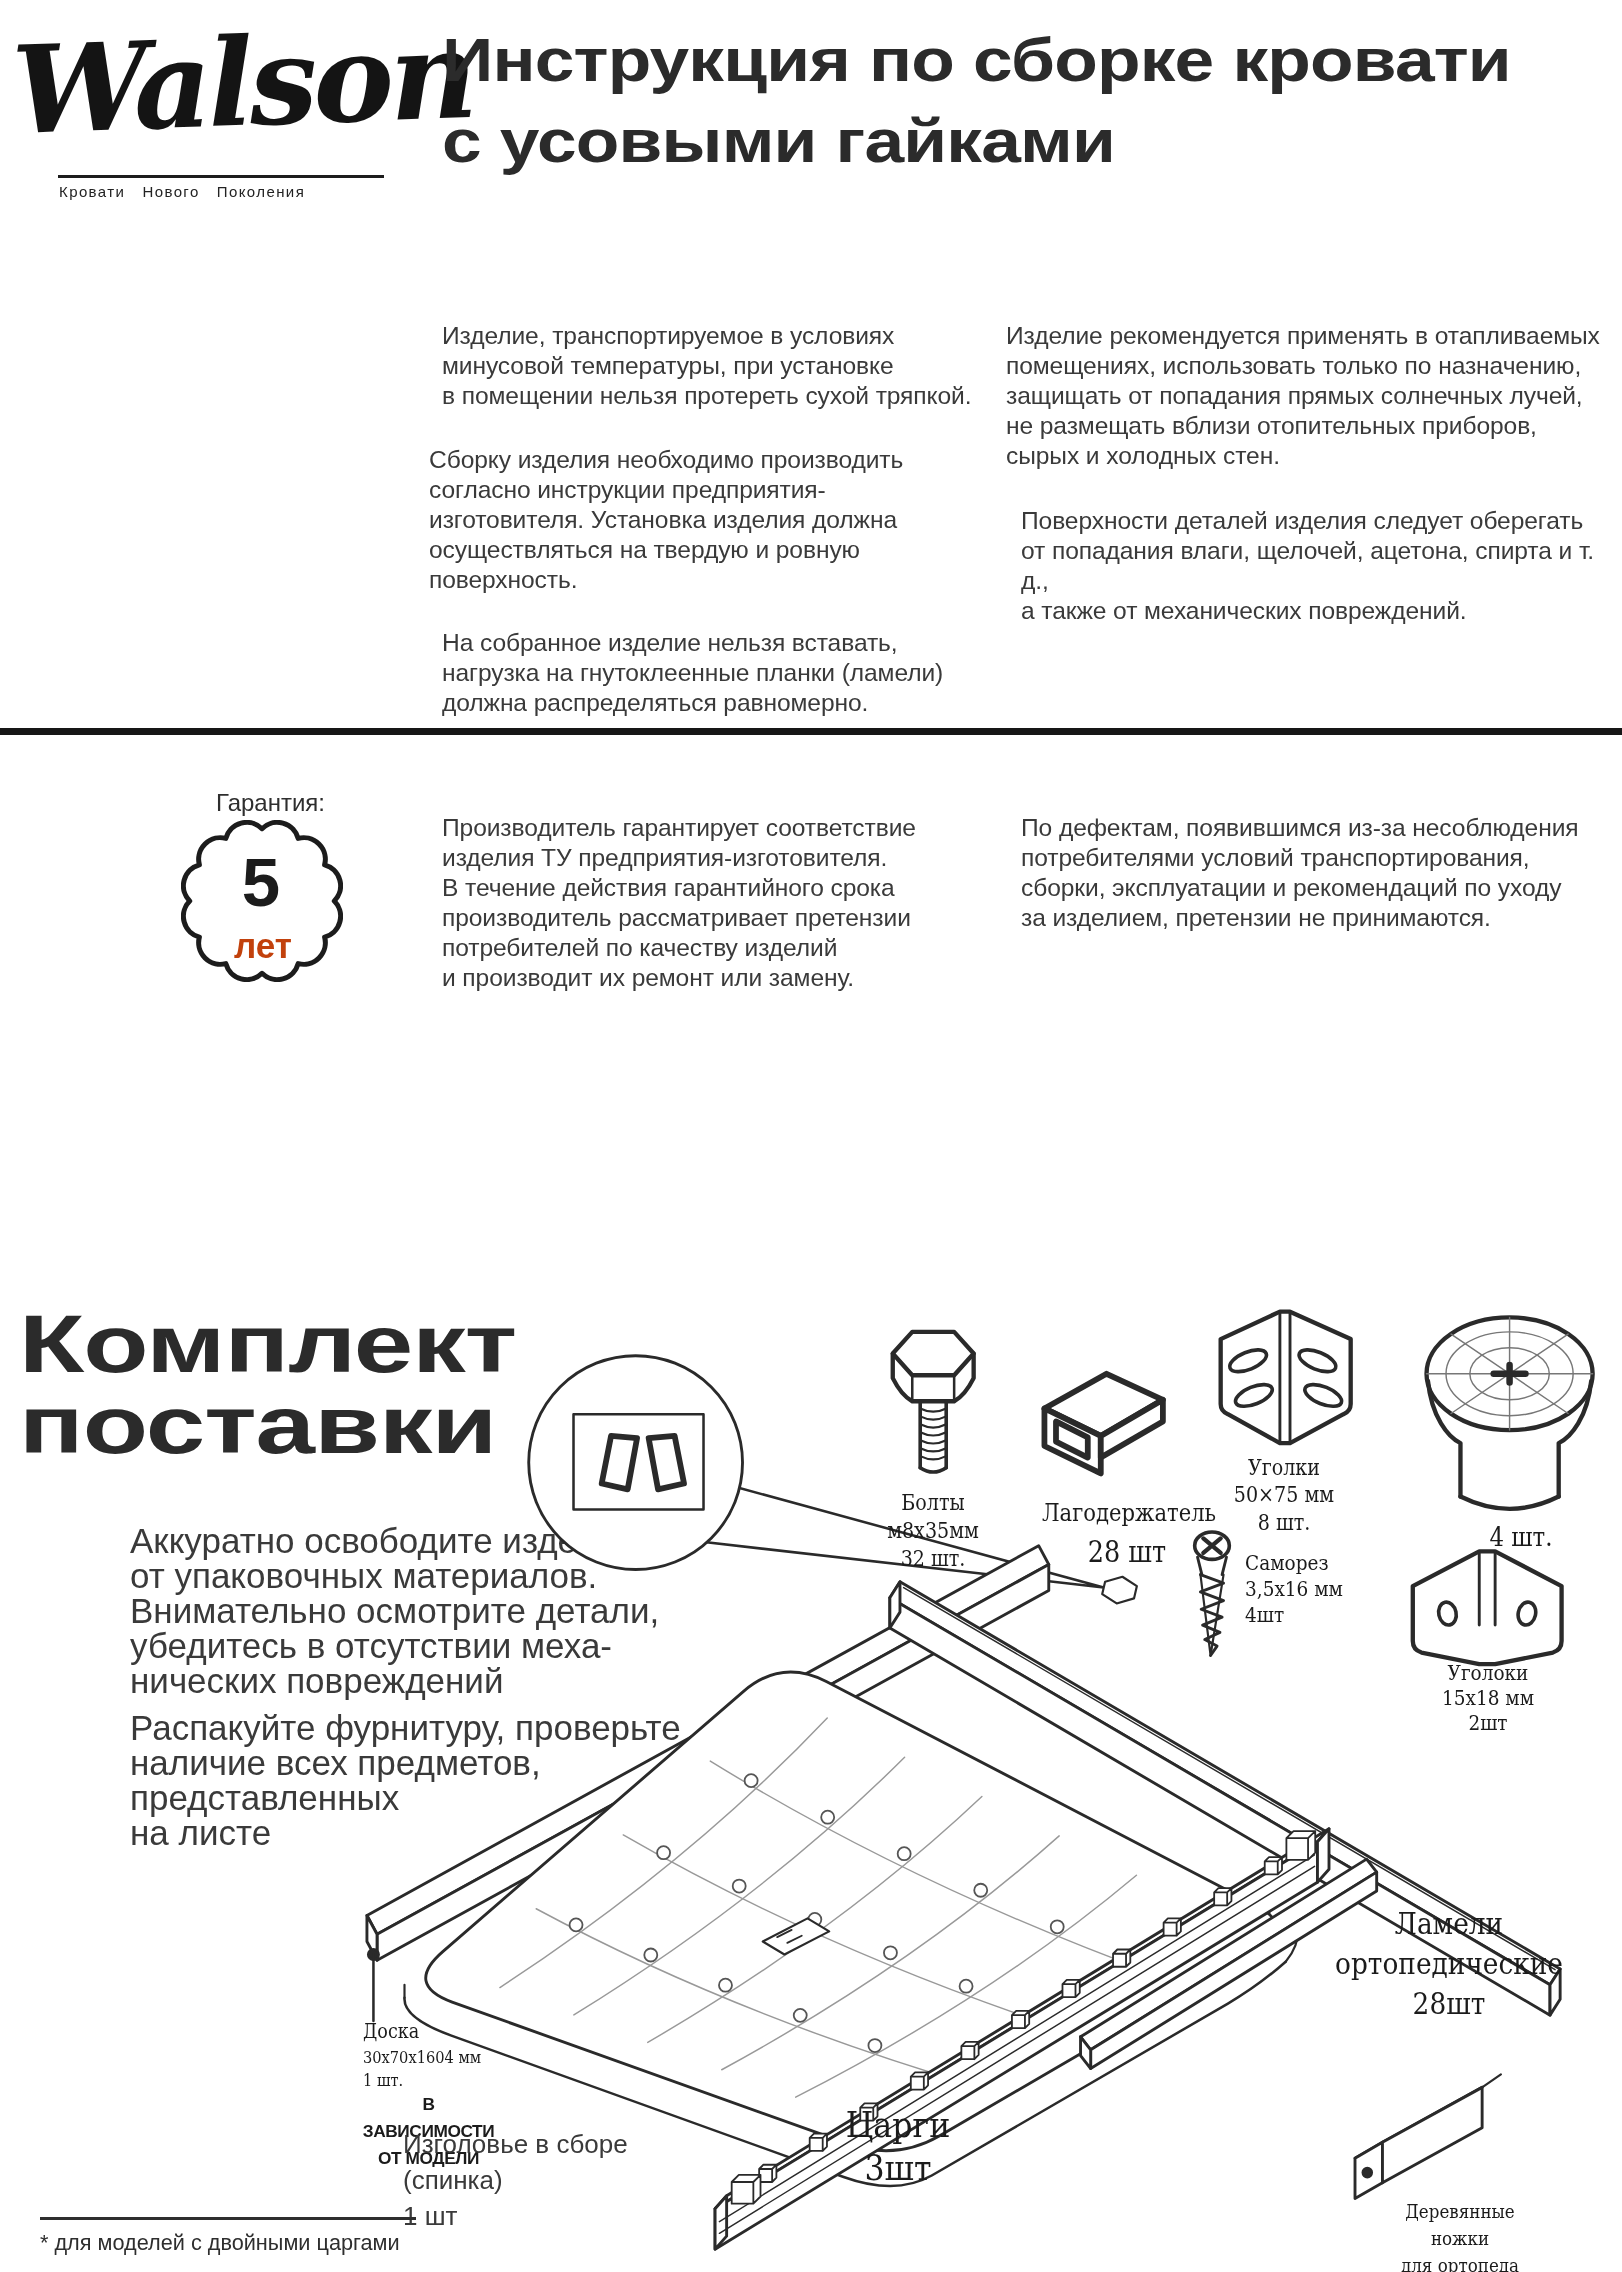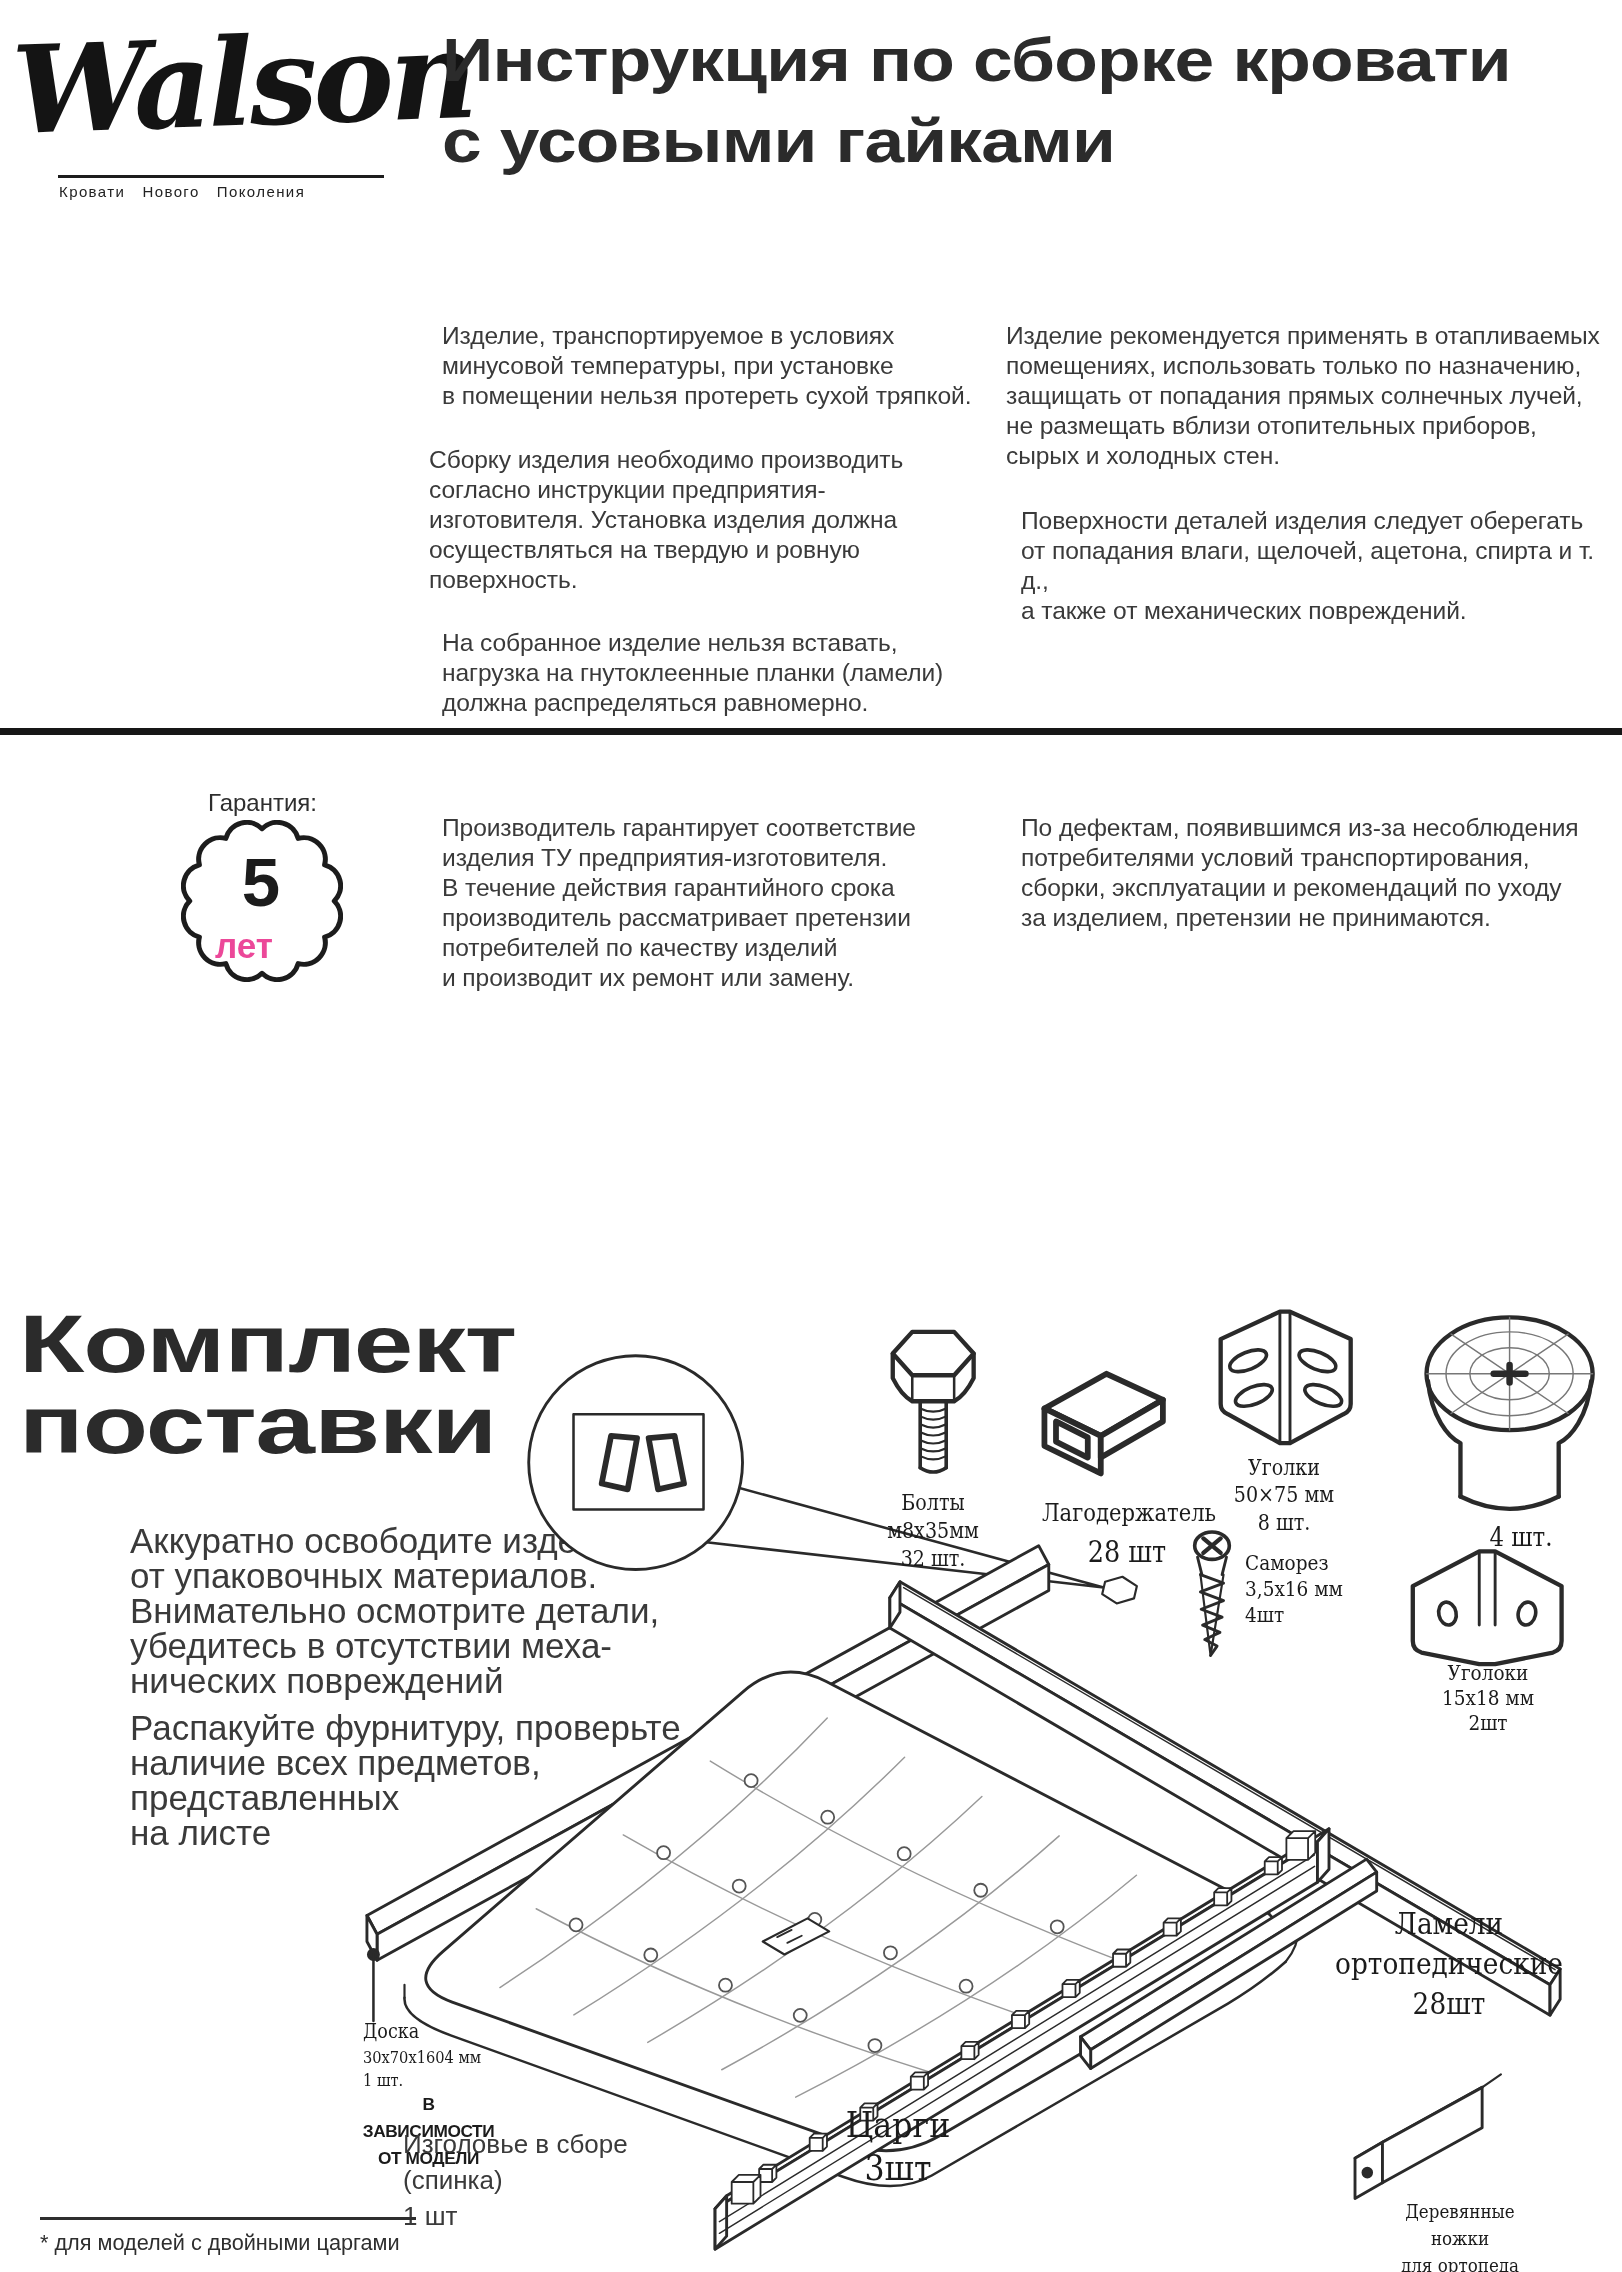--- a/index.html
+++ b/index.html
@@ -10,23 +10,23 @@
   .logo-script{left:10px;top:19px;font-family:"DejaVu Serif",serif;font-style:italic;font-weight:bold;
                font-size:121px;color:#141414;transform:rotate(-2deg);transform-origin:left top;letter-spacing:-4.3px;}
   .logo-rule{left:58px;top:175px;width:326px;height:2.9px;background:#1c1c1c;}
   .logo-tagline{left:59px;top:183px;font-size:15px;letter-spacing:1.4px;word-spacing:11.6px;color:#222;}
   .title{left:442px;top:19px;font-size:62px;line-height:81px;font-weight:bold;color:#2b2b2b;
          transform:scaleX(1.15);transform-origin:left top;letter-spacing:-0.7px;}
   
   .para{white-space:pre-line;font-size:24.6px;line-height:30px;color:#3a3a3a;letter-spacing:-0.1px;}
   .divider{left:0;top:728px;width:1623px;height:6.5px;background:#161616;}
   
-  .w-label{left:208px;top:789px;font-size:24px;color:#2e2e2e;}
+  .w-label{left:216px;top:789px;font-size:24px;color:#2e2e2e;}
   .badge-num{left:261px;top:843px;transform:translateX(-50%);font-size:69px;font-weight:bold;color:#1c1c1c;}
-  .badge-unit{left:244px;top:926px;transform:translateX(-50%);font-size:35px;font-weight:bold;color:#ec4899;}
+  .badge-unit{left:263px;top:926px;transform:translateX(-50%);font-size:35px;font-weight:bold;color:#c2410c;}
   
   .kit-heading{left:19px;top:1304px;font-size:81px;line-height:81px;font-weight:bold;color:#2b2b2b;
                transform:scaleX(1.32);transform-origin:left top;letter-spacing:-0.7px;white-space:pre-line;}
   .kit-para{white-space:pre-line;font-size:35px;line-height:35px;color:#3a3a3a;margin-top:37px;}
   
   .plabel{white-space:pre-line;font-family:"DejaVu Serif",serif;color:#1b1b1b;text-align:center;}
   .plabel.center{transform:translateX(-50%) scaleX(.88);transform-origin:center top;}
   .plabel.left{text-align:left;transform:scaleX(.88);transform-origin:left top;}
   .board-note{left:360px;top:2091px;width:137px;text-align:center;font-weight:bold;font-size:17.3px;
               line-height:27px;letter-spacing:-0.4px;color:#1b1b1b;white-space:pre-line;}

